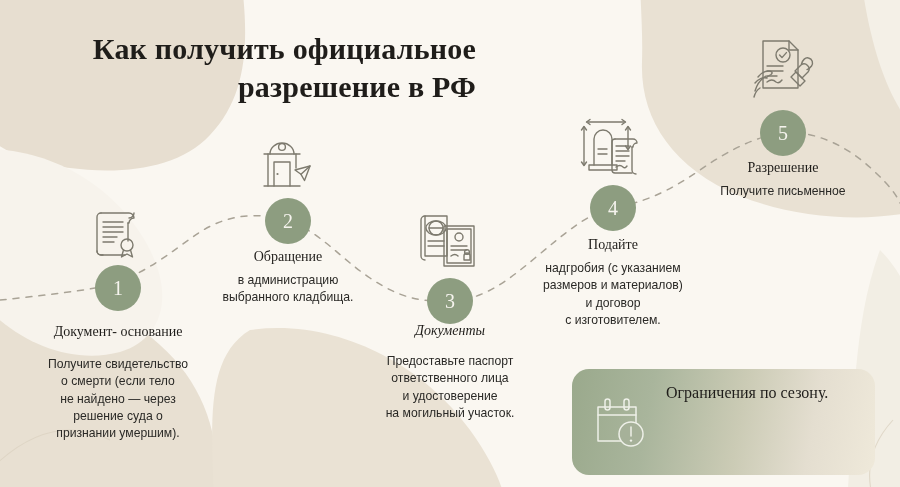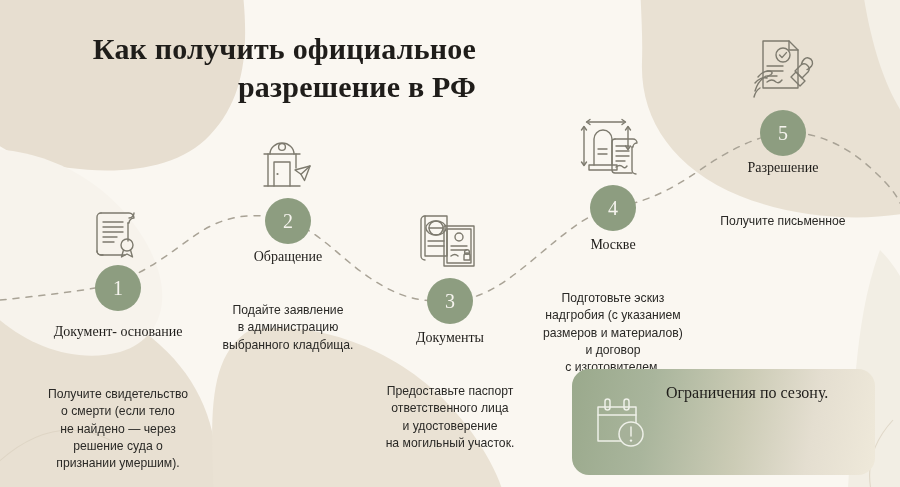--- a/index.html
+++ b/index.html
@@ -40,21 +40,20 @@
   .step-title{
     position:absolute;left:50%;transform:translateX(-50%);
     font-family:"Liberation Serif", serif;
     font-size:14px;font-weight:400;color:#1f1d1a;
     line-height:1.22;white-space:nowrap;
   }
   .step-desc{
     position:absolute;left:50%;transform:translateX(-50%);
     font-size:12.2px;line-height:1.42;color:#2a2926;
     width:210px;
-    margin-top:30px;
   }
 
   
   .note{
     position:absolute;left:572px;top:369px;width:303px;height:106px;
     border-radius:17px;
     background:linear-gradient(100deg,#9aa98c 0%,#a9b59c 26%,#cbcbb5 55%,#e4ded0 78%,#efe9da 100%);
     overflow:hidden;
   }
   .note-icon{position:absolute;left:18px;top:24px;}
@@ -156,21 +155,20 @@
         <path d="M47 40.3 l9 -8.3"></path>
       </svg>
     </div>
     <div class="badge" style="top:198px;">
       <span>2</span>
     </div>
     <div class="step-title" style="top:248px;">
       <span>Обращение</span>
     </div>
     <div class="step-desc" style="top:272px;width:200px;">
-      <div>Подайте заявление</div>
       <div>в администрацию</div>
       <div>выбранного кладбища.</div>
     </div>
   </div>
 
   <div class="step" style="left:450px;top:0;width:0;">
     <div class="step-icon" style="top:208px;">
       <svg width="70" height="66" viewBox="0 0 70 66" fill="none" stroke="#7d7a6e" stroke-width="1.4" stroke-linecap="round" stroke-linejoin="round">
         <path d="M10 8 h22 v40 h-22 z"></path>
         <path d="M10 8 a4 4 0 0 0 -4 4 v36 a4 4 0 0 0 4 4"></path>
@@ -185,21 +183,21 @@
         <path d="M36 38 h16"></path>
           <path d="M36 42 h16"></path>
         <path d="M36 48 q4 -3 7 0"></path>
         <path d="M49 52 v-4 a3 3 0 0 1 6 0 v4 z"></path>
         <circle cx="52" cy="44" r="2.4"></circle>
       </svg>
     </div>
     <div class="badge" style="top:278px;">
       <span>3</span>
     </div>
-    <div class="step-title" style="top:329px;">
+    <div class="step-title" style="top:322px;font-style:italic;">
       <span>Документы</span>
     </div>
     <div class="step-desc" style="top:353px;width:210px;">
       <div>Предоставьте паспорт</div>
       <div>ответственного лица</div>
       <div>и удостоверение</div>
       <div>на могильный участок.</div>
     </div>
   </div>
 
@@ -231,24 +229,23 @@
           <path d="M41 38 h13"></path>
           <path d="M41 43 h13"></path>
         <path d="M41 48 h9"></path>
         <path d="M41 54 q4 -3 7 0 q2 2 4 -1"></path>
       </svg>
     </div>
     <div class="badge" style="top:185px;">
       <span>4</span>
     </div>
     <div class="step-title" style="top:236px;">
-      <span>Москве</span>
+      <span>Подайте</span>
     </div>
     <div class="step-desc" style="top:260px;width:220px;">
-      <div>Подготовьте эскиз</div>
       <div>надгробия (с указанием</div>
       <div>размеров и материалов)</div>
       <div>и договор</div>
       <div>с изготовителем.</div>
     </div>
   </div>
 
   <div class="step" style="left:783px;top:0;width:0;">
     <div class="step-icon" style="top:33px;">
       <svg width="76" height="68" viewBox="0 0 76 68" fill="none" stroke="#7d7a6e" stroke-width="1.4" stroke-linecap="round" stroke-linejoin="round">

